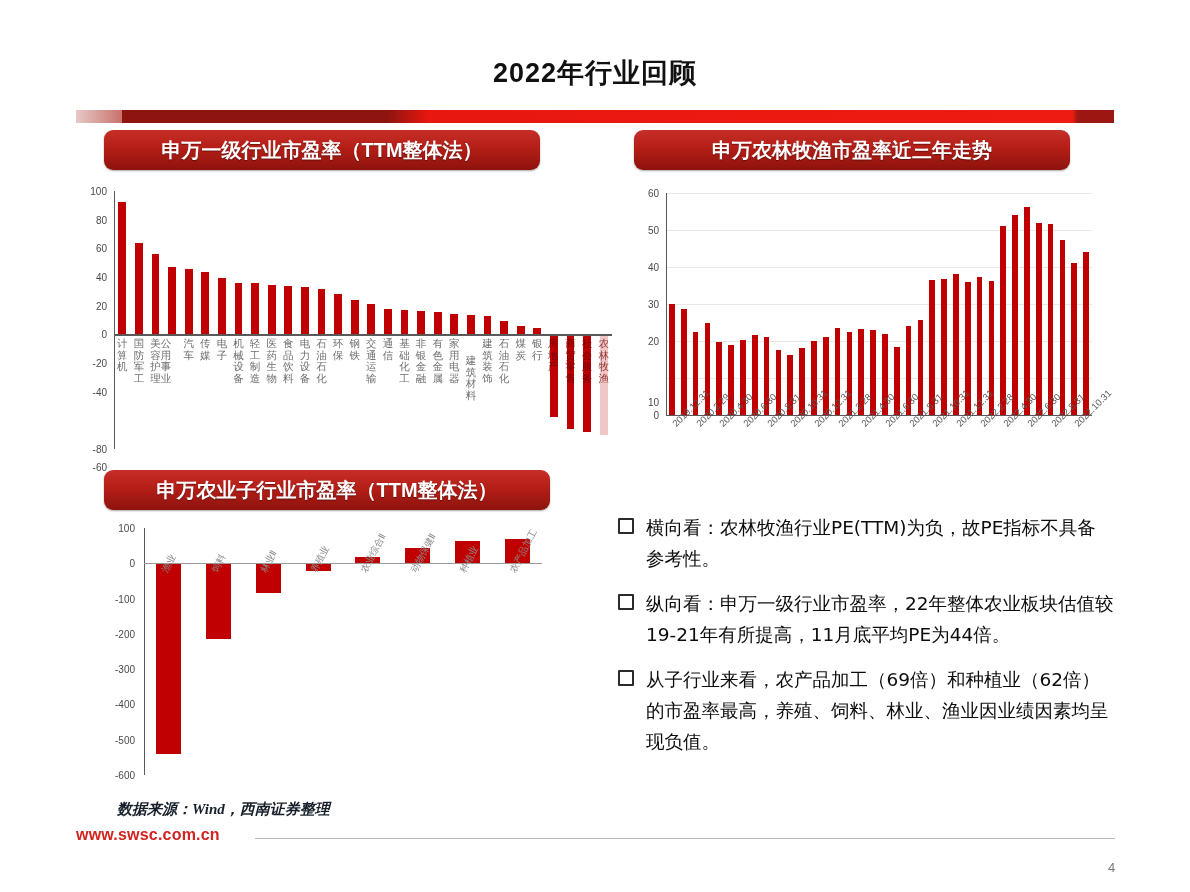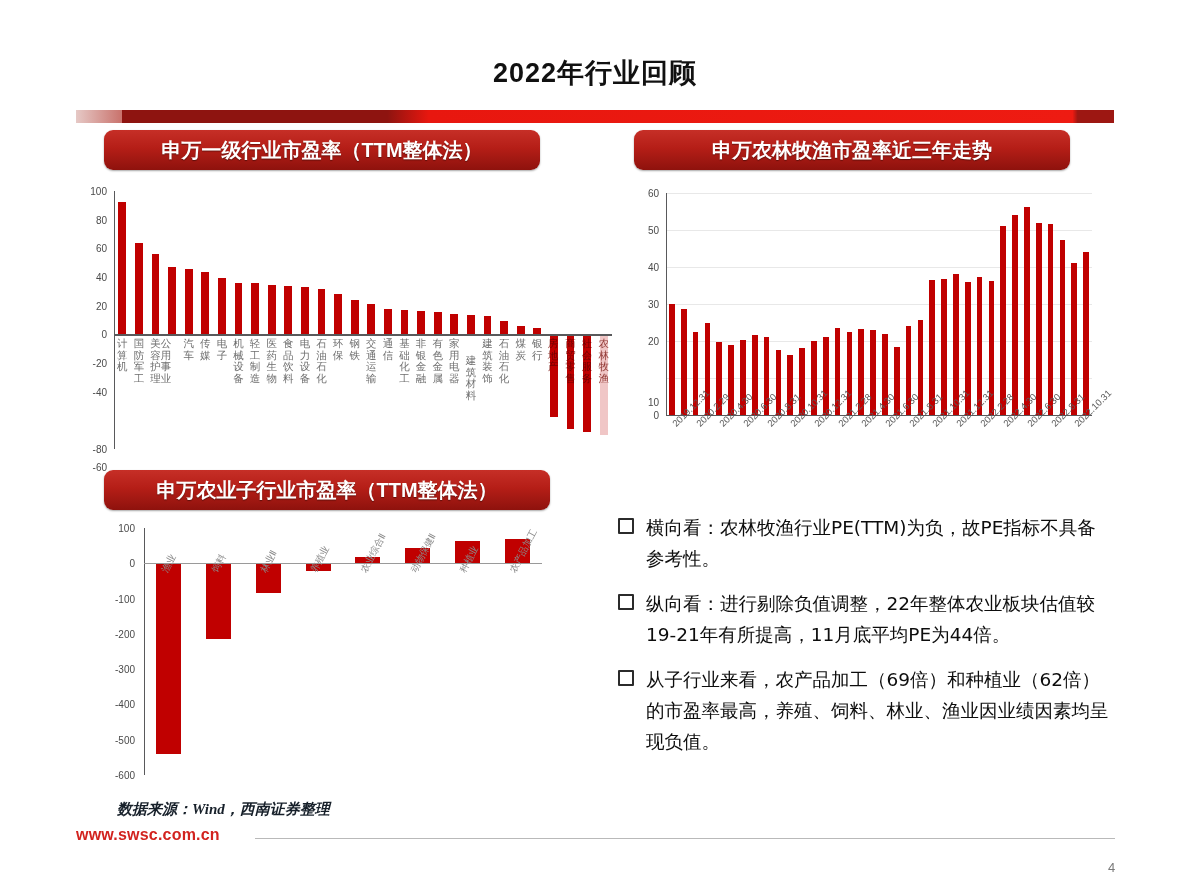--- a/index.html
+++ b/index.html
@@ -285,21 +285,21 @@
       <div class="axis-line" style="left: 44px; top: 43.2857px; width: 398px; height: 1.2px; background: rgb(154, 154, 154);"></div>
     </div>
 
   <div class="bullets" id="bullets">
       <div class="bullet">
         <div class="box"></div>
         <div class="txt">横向看：农林牧渔行业PE(TTM)为负，故PE指标不具备参考性。</div>
       </div>
       <div class="bullet">
         <div class="box"></div>
-        <div class="txt">纵向看：进行剔除负值调整，22年整体农业板块估值较19-21年有所提高，11月底平均PE为44倍。</div>
+        <div class="txt">纵向看：申万一级行业市盈率，22年整体农业板块估值较19-21年有所提高，11月底平均PE为44倍。</div>
       </div>
       <div class="bullet">
         <div class="box"></div>
         <div class="txt">从子行业来看，农产品加工（69倍）和种植业（62倍）的市盈率最高，养殖、饲料、林业、渔业因业绩因素均呈现负值。</div>
       </div>
     </div>
 
   <div class="source">数据来源：Wind，西南证券整理</div>
   <div class="site">www.swsc.com.cn</div>
   <div class="footrule"></div>

